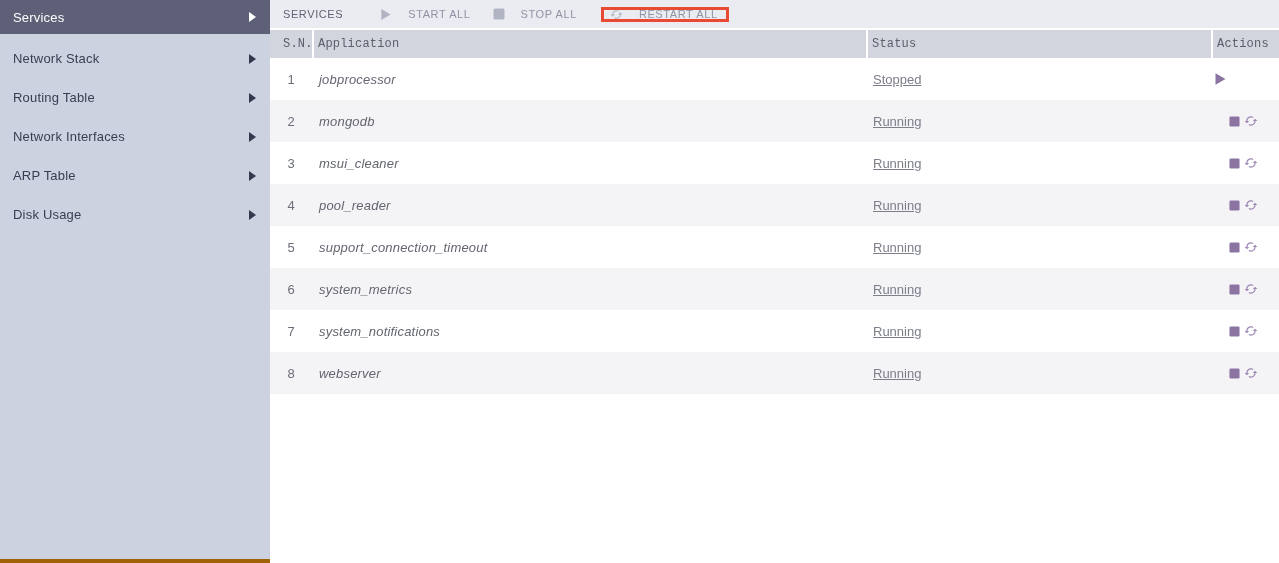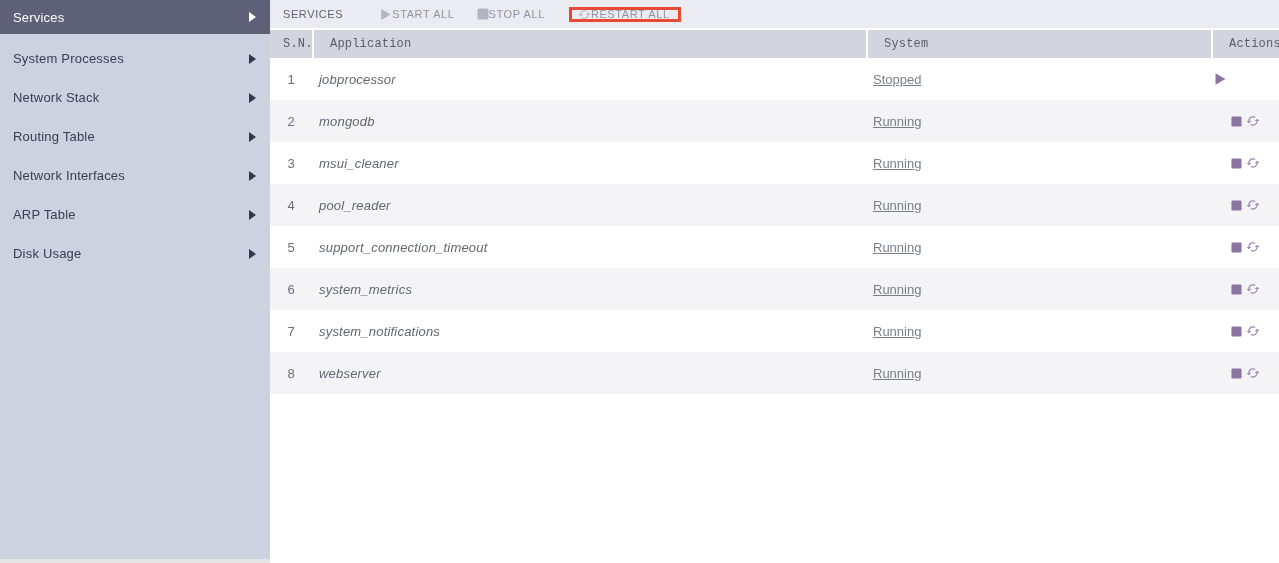--- a/index.html
+++ b/index.html
@@ -1,19 +1,19 @@
 <!DOCTYPE html>
 <html style="--sidebar-bg: #cdd2e0; --sidebar-selected-bg: #5d6076; --toolbar-bg: #ebecf1; --header-bg: #d2d4de; --row-alt-bg: #f4f4f7; --action-purple: #8c74a2; --action-purple-light: #9e88b4; --highlight-red: #e84a33;"><head>
 <meta charset="utf-8">
 <style>
   * { margin: 0; padding: 0; box-sizing: border-box; }
   html, body { width: 1279px; height: 563px; background: #ffffff; overflow: hidden; }
   body { font-family: "Liberation Sans", sans-serif; }
 
-  .app { display: flex; width: 1279px; height: 563px; background: #e5e5e5; }
+  .app { display: flex; width: 1279px; height: 563px; background: #a16207; }
 
   
   .sidebar {
     width: 270px;
     height: 559px;
     background: var(--sidebar-bg, #cdd2e0);
     flex: none;
   }
   .sidebar-item {
     height: 39px;
@@ -53,21 +53,21 @@
   }
   .toolbar-title {
     font-size: 11px;
     color: #5f6274;
     letter-spacing: 0.6px;
     margin-right: 36px;
   }
   .tb-btn {
     display: flex;
     align-items: center;
-    gap: 0;
+    gap: 16px;
     background: none;
     border: none;
     font-family: inherit;
     font-size: 11px;
     color: #8f93a4;
     letter-spacing: 0.6px;
     cursor: pointer;
     margin-right: 22px;
     padding: 2px 0;
   }
@@ -86,21 +86,21 @@
   .thead {
     height: 28px;
     background: var(--header-bg, #d2d4de);
     display: grid;
     grid-template-columns: 42px 554px 345px 1fr;
     align-items: center;
     font-size: 12px;
     color: #5b5e6b;
   }
   .thead .th { padding-left: 13px; letter-spacing: 0.2px; font-family: Liberation Mono, monospace; }
-  .thead .th.bordered { border-left: 2px solid #ffffff; padding-left: 16px; height: 100%; display: flex; align-items: center; }
+  .thead .th.bordered { border-left: 2px solid #ffffff; padding-left: 4px; height: 100%; display: flex; align-items: center; }
 
   .tbody { display: block; }
   .trow {
     height: 42px;
     display: grid;
     grid-template-columns: 42px 554px 345px 1fr;
     align-items: center;
     font-size: 13px;
     background: #ffffff;
   }
@@ -120,24 +120,20 @@
   svg { display: block; }
 </style>
 </head>
 <body>
 
 <div class="app">
 
   <aside class="sidebar">
       <div class="sidebar-item selected">
     <span class="label">Services</span>
-    <span class="arrow"></span>
-  </div>
-      <div class="sidebar-item">
-    <span class="label">System Processes</span>
     <span class="arrow"></span>
   </div>
       <div class="sidebar-item">
     <span class="label">Network Stack</span>
     <span class="arrow"></span>
   </div>
       <div class="sidebar-item">
     <span class="label">Routing Table</span>
     <span class="arrow"></span>
   </div>
@@ -186,21 +182,21 @@
               </svg>
           </span>
           <span>RESTART ALL</span>
         </button>
       </span>
     </div>
 
     <div class="thead">
       <div class="th">S.N.</div>
       <div class="th bordered">Application</div>
-      <div class="th bordered">System</div>
+      <div class="th bordered">Status</div>
       <div class="th bordered">Actions</div>
     </div>
 
     <div class="tbody">
         <div class="trow even">
     <div class="cell-sn">1</div>
     <div class="cell-application">jobprocessor</div>
     <div class="cell-status">Stopped</div>
     <div class="cell-actions align-start">
             <span class="act-icon icon-play-row">

